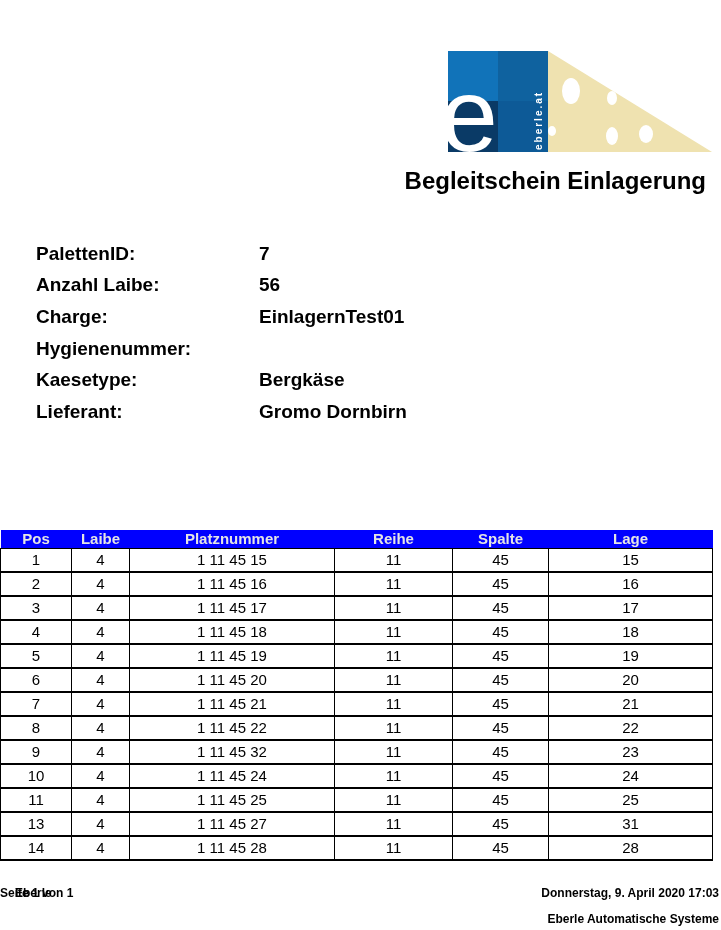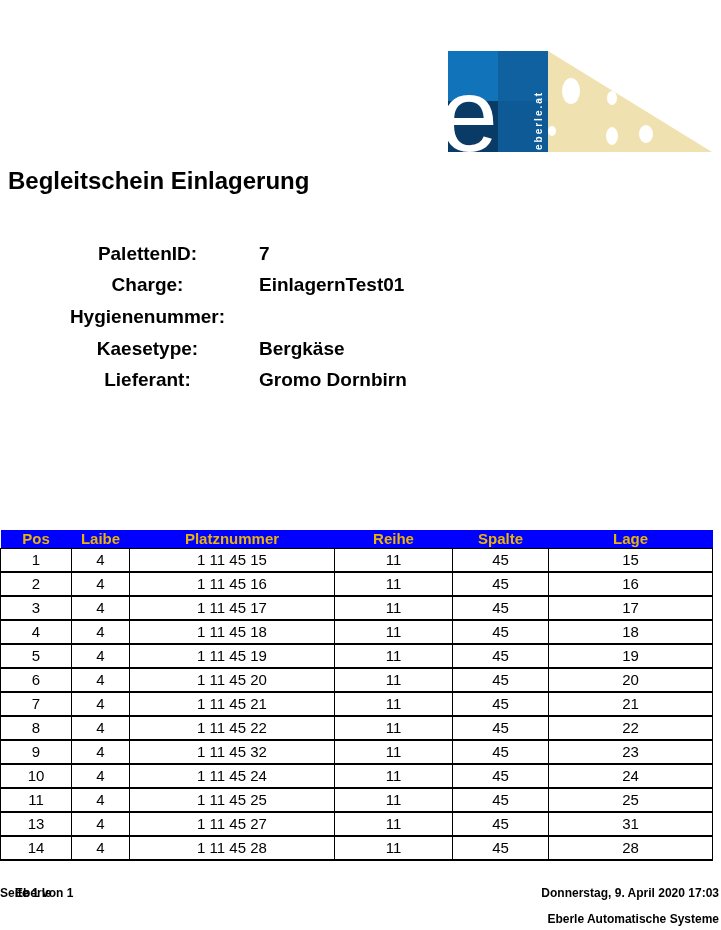--- a/index.html
+++ b/index.html
@@ -2,32 +2,32 @@
 <html><head>
 <meta charset="utf-8">
 <style>
   html, body { margin: 0; padding: 0; }
   body {
     width: 721px; height: 930px; position: relative; background: #ffffff;
     font-family: "Liberation Sans", sans-serif; color: #000; overflow: hidden;
   }
   .logo { position: absolute; left: 448px; top: 51px; width: 264px; height: 101px; }
   .title {
-    position: absolute; left: 8px; width: 706px; top: 167px; text-align: left;
+    position: absolute; left: 0; width: 706px; top: 167px; text-align: right;
     font-size: 24px; font-weight: bold;
   }
   .info { position: absolute; left: 36px; top: 238px; }
   .info-row { height: 31.6px; display: flex; align-items: center; font-size: 19px; font-weight: bold; }
-  .info-label { width: 223px; text-align: center; }
+  .info-label { width: 223px; }
   table.grid {
     position: absolute; left: 0; top: 530px; width: 712px;
     border-collapse: collapse; table-layout: fixed; font-size: 15px;
   }
   table.grid th {
-    background: #0000ff; color: #eab308; font-weight: bold; height: 18px; padding: 0;
+    background: #0000ff; color: #e5e5e5; font-weight: bold; height: 18px; padding: 0;
     font-size: 15px; text-align: center; border: none; line-height: 18px;
   }
   table.grid td {
     height: 22px; padding: 0; text-align: center; border: 1px solid #000;
     border-bottom: 2px solid #000; line-height: 20px;
   }
   table.grid td:first-child { border-left: 1px solid #000; }
   .footer { position: absolute; font-size: 12px; font-weight: bold; }
 </style>
 </head>
@@ -49,20 +49,24 @@
     <text x="0" y="0" transform="translate(94,99) rotate(-90)" font-family="Liberation Sans, sans-serif" font-size="10" font-weight="bold" fill="#fff" letter-spacing="2">eberle.at</text>
   </svg>
 </div>
 
 <div class="title">Begleitschein Einlagerung</div>
 
 <div class="info">
   <div class="info-row">
     <span class="info-label">PalettenID:</span>
     <span>7</span>
+  </div>
+  <div class="info-row">
+    <span class="info-label">Anzahl Laibe:</span>
+    <span>56</span>
   </div>
   <div class="info-row">
     <span class="info-label">Charge:</span>
     <span>EinlagernTest01</span>
   </div>
   <div class="info-row">
     <span class="info-label">Hygienenummer:</span>
     <span></span>
   </div>
   <div class="info-row">

